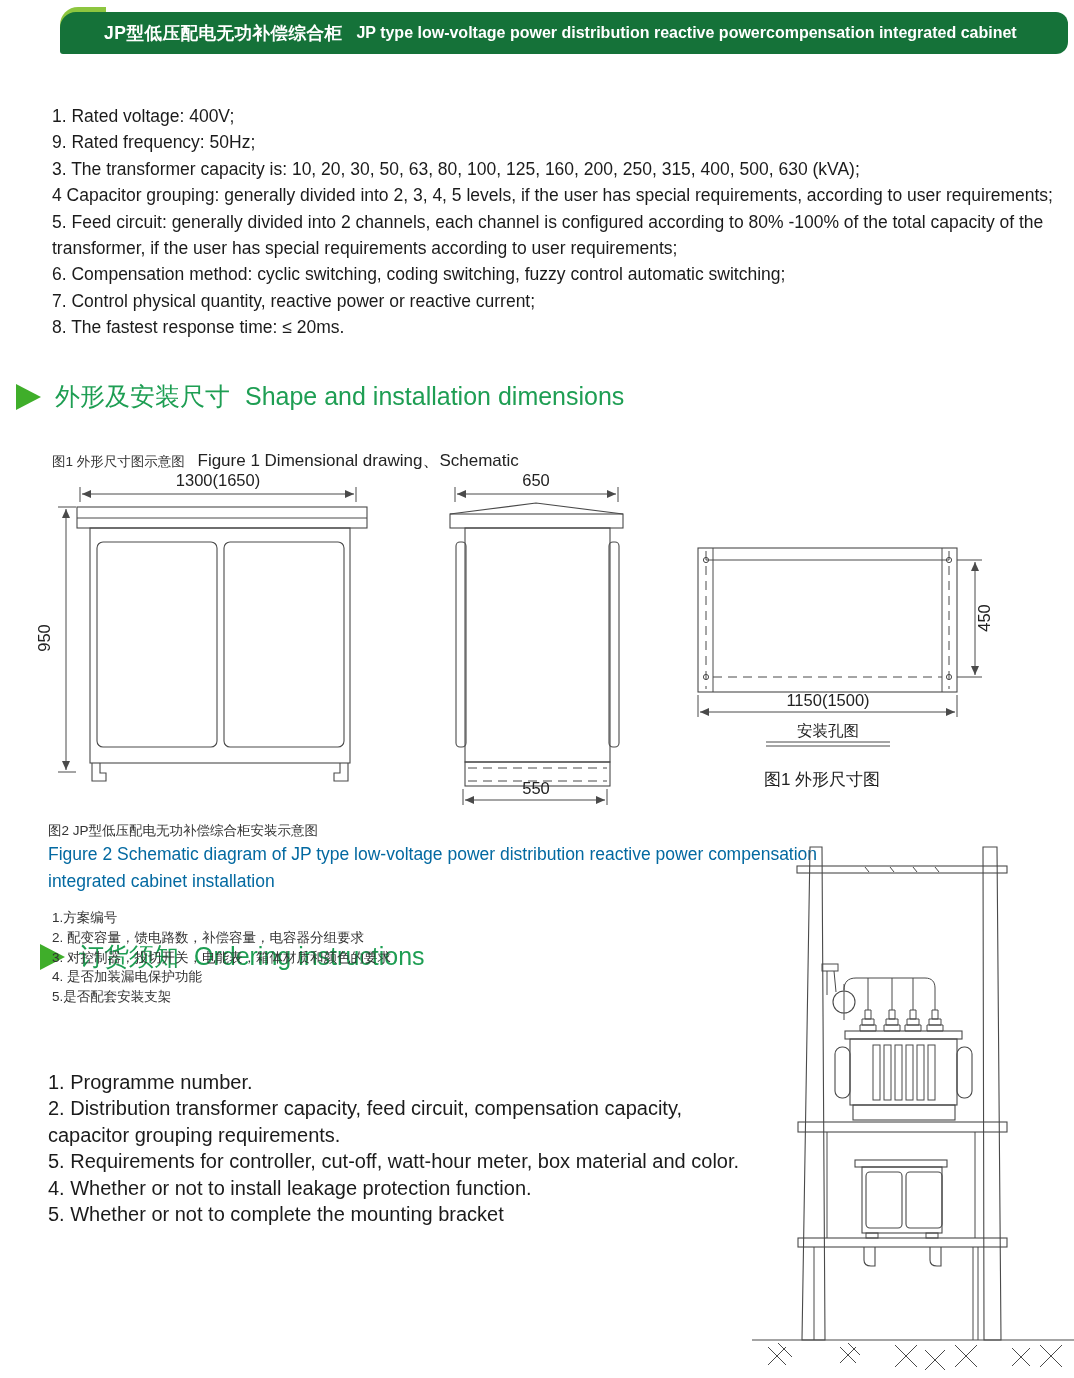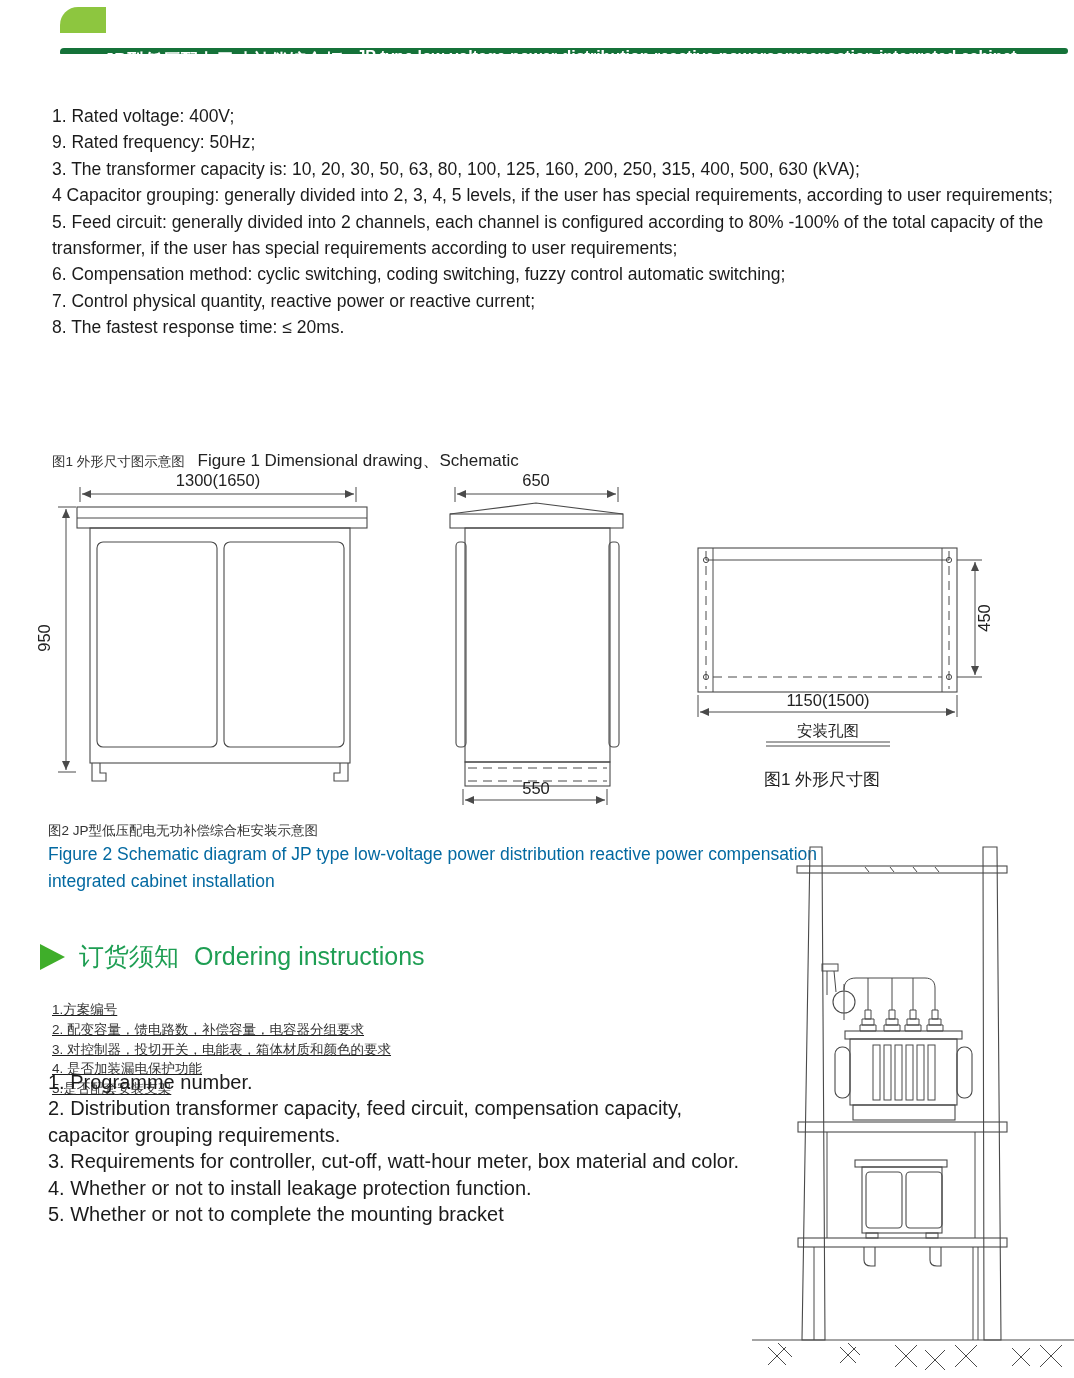--- a/index.html
+++ b/index.html
@@ -4,38 +4,38 @@
 <style>
   html,body{margin:0;padding:0;background:#fff;}
   #page{
     position:relative;width:1074px;height:1378px;background:#ffffff;
     font-family:"Liberation Sans","DejaVu Sans",sans-serif;color:#1b1b1b;overflow:hidden;
   }
   
   .banner-wrap{position:absolute;left:60px;top:7px;right:6px;height:47px;}
   .banner-accent{position:absolute;left:0;top:0;width:46px;height:26px;background:#8dc63f;border-radius:18px 0 0 0;}
   .banner{position:absolute;left:0;top:5px;right:0;bottom:0;background:#157239;border-radius:16px 12px 12px 3px;
-    display:flex;padding:0 20px 0 44px;box-sizing:border-box;margin-top:36px;}
+    display:flex;align-items:center;padding:0 20px 0 44px;box-sizing:border-box;}
   .banner .zh{color:#fff;font-size:17.5px;font-weight:bold;letter-spacing:.5px;white-space:nowrap;}
   .banner .en{color:#fff;font-size:16px;font-weight:bold;margin-left:14px;white-space:nowrap;}
   
   .specs{position:absolute;left:52px;top:103px;width:1002px;}
   .specs p{margin:0;font-size:17.5px;line-height:26.4px;color:#1b1b1b;}
   
   .sec-head{position:absolute;display:flex;align-items:center;}
   .sec-arrow{width:0;height:0;border-left:25px solid #3fae2a;border-top:13px solid transparent;border-bottom:13px solid transparent;margin-right:14px;flex:0 0 auto;}
   .sec-title{font-size:25px;color:#1e9e53;white-space:nowrap;}
   .sec-title .en{margin-left:8px;}
   
   .fig1-cap{position:absolute;left:52px;top:428px;font-size:17px;color:#222;margin-top:21px;}
   .fig1-cap .zh{font-size:13.5px;color:#333;margin-right:8px;}
   .fig2-cap-zh{position:absolute;left:48px;top:822px;font-size:13.5px;color:#333;}
   .fig2-cap-en{position:absolute;left:48px;top:841px;width:778px;font-size:17.5px;line-height:26.5px;color:#0369a1;}
   
-  .order-zh{position:absolute;left:52px;top:1000px;text-decoration:underline;}
+  .order-zh{position:absolute;left:52px;top:908px;}
   .order-zh p{margin:0;font-size:13.5px;line-height:19.8px;color:#333;}
   .order-en{position:absolute;left:48px;top:1069px;width:700px;}
   .order-en p{margin:0;font-size:20px;line-height:26.4px;color:#1b1b1b;}
   
   .draw{position:absolute;}
   svg .ln{stroke:#4a4a4a;stroke-width:1.1;fill:none;}
   svg .thin{stroke:#4a4a4a;stroke-width:1;fill:none;}
   svg .dash{stroke:#4a4a4a;stroke-width:1;fill:none;stroke-dasharray:9 6;}
   svg .dim{stroke:#4a4a4a;stroke-width:1;fill:none;}
   svg text{fill:#222;font-family:"Liberation Sans","DejaVu Sans",sans-serif;}
@@ -60,20 +60,27 @@
     <p>1. Rated voltage: 400V;</p>
     <p>9. Rated frequency: 50Hz;</p>
     <p>3. The transformer capacity is: 10, 20, 30, 50, 63, 80, 100, 125, 160, 200, 250, 315, 400, 500, 630 (kVA);</p>
     <p>4 Capacitor grouping: generally divided into 2, 3, 4, 5 levels, if the user has special requirements, according to user requirements;</p>
     <p>5. Feed circuit: generally divided into 2 channels, each channel is configured according to 80% -100% of the total capacity of the transformer, if the user has special requirements according to user requirements;</p>
     <p>6. Compensation method: cyclic switching, coding switching, fuzzy control automatic switching;</p>
     <p>7. Control physical quantity, reactive power or reactive current;</p>
     <p>8. The fastest response time: ≤ 20ms.</p>
   </div>
 
+  <div class="sec-head" style="left:16px;top:380px;">
+    <div class="sec-arrow"></div>
+    <div class="sec-title">
+      <span class="zh">外形及安装尺寸</span>
+      <span class="en">Shape and installation dimensions</span>
+    </div>
+  </div>
 
   <div class="fig1-cap">
     <span class="zh">图1 外形尺寸图示意图</span>
     <span class="en">Figure 1 Dimensional drawing、Schematic</span>
   </div>
 
   <svg class="draw" style="left:0;top:455px;" width="1074" height="365" viewBox="0 0 1074 365">
     <defs>
       <marker id="aL" markerWidth="10" markerHeight="10" refX="1" refY="5">
           <path d="M10,1 L1,5 L10,9 Z" fill="#4a4a4a"></path>
@@ -168,21 +175,21 @@
     <p>1.方案编号</p>
     <p>2. 配变容量，馈电路数，补偿容量，电容器分组要求</p>
     <p>3. 对控制器，投切开关，电能表，箱体材质和颜色的要求</p>
     <p>4. 是否加装漏电保护功能</p>
     <p>5.是否配套安装支架</p>
   </div>
 
   <div class="order-en">
     <p>1. Programme number.</p>
     <p>2. Distribution transformer capacity, feed circuit, compensation capacity, capacitor grouping requirements.</p>
-    <p>3. Requirements for controller, cut-off, watt-hour meter, box material and color.</p>
+    <p>5. Requirements for controller, cut-off, watt-hour meter, box material and color.</p>
     <p>4. Whether or not to install leakage protection function.</p>
     <p>5. Whether or not to complete the mounting bracket</p>
   </div>
 
   <svg class="draw" style="left:740px;top:840px;" width="334" height="538" viewBox="0 0 334 538">
     <g>
       <path class="ln" d="M70,7 L82,7 L85,500 L62,500 Z"></path>
       <path class="ln" d="M243,7 L257,7 L261,500 L244,500 Z"></path>
       <rect class="ln" x="57" y="26" width="210" height="7"></rect>
       <path class="thin" d="M125,27 l4,5 M150,27 l4,5 M173,27 l4,5 M195,27 l4,5"></path>

